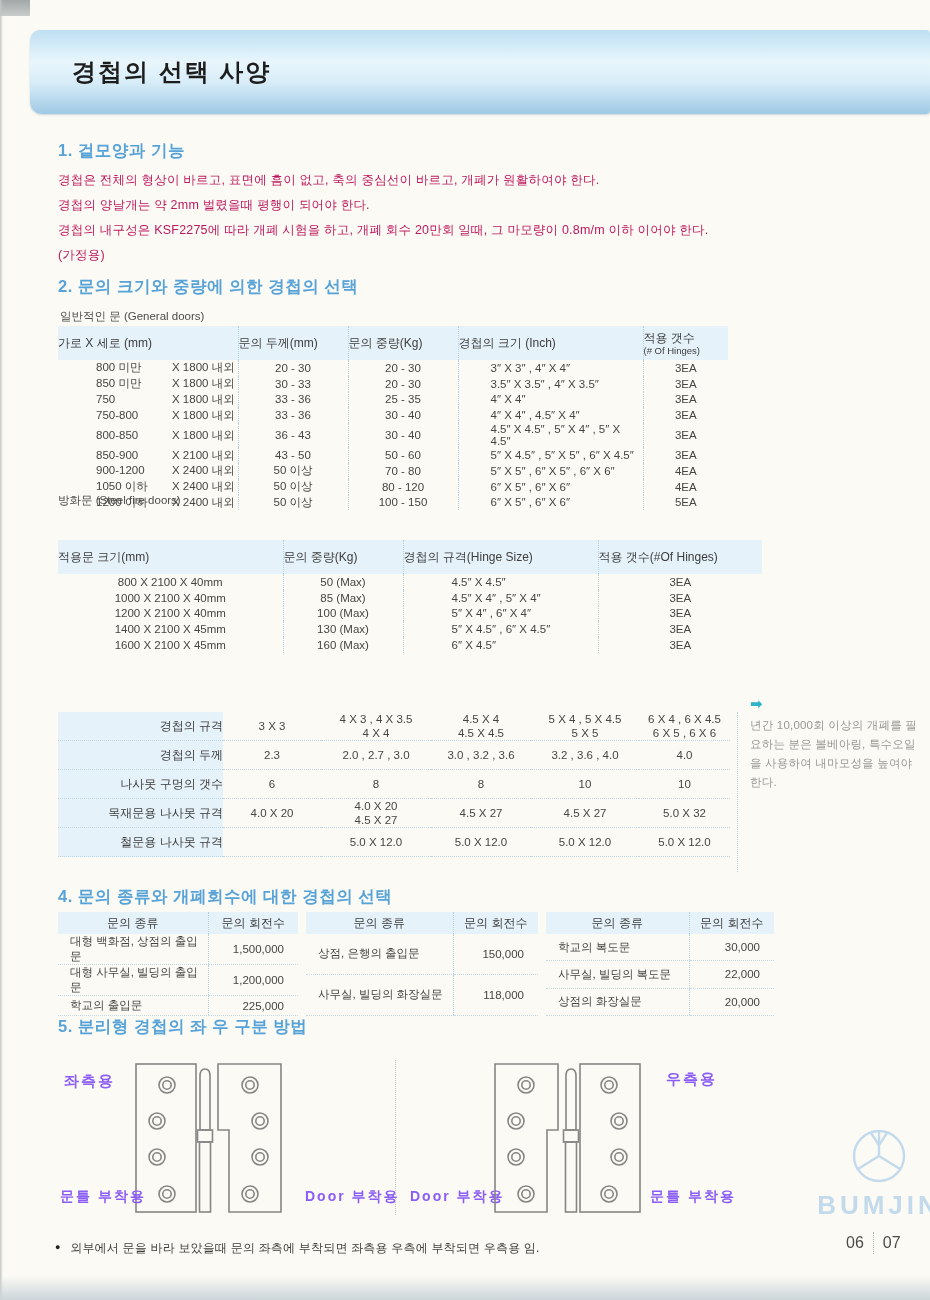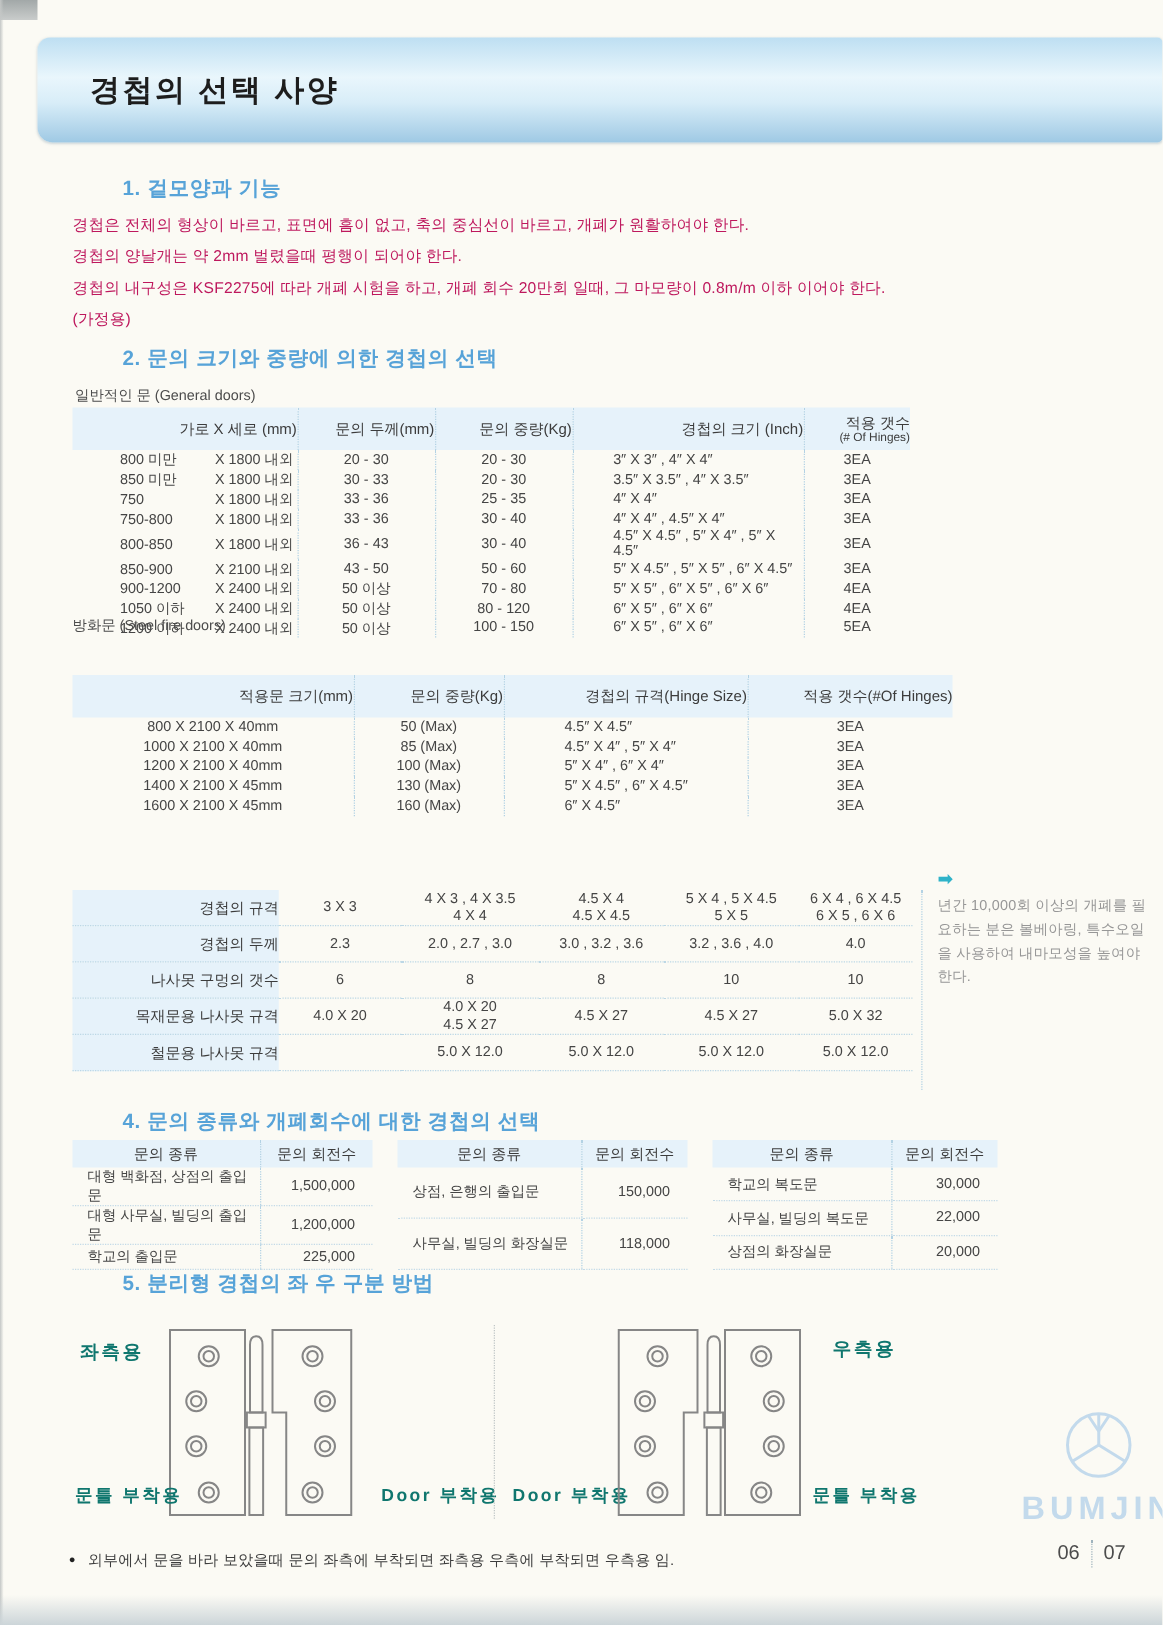--- a/index.html
+++ b/index.html
@@ -19,31 +19,31 @@
 
   .banner{position:absolute;top:30px;left:30px;right:0;height:84px;
     border-radius:10px 4px 4px 12px;
     background:linear-gradient(180deg,#bede f2,#e8f5fb 38%,#d8edf8 60%,#9fc9e4 100%);
     background:linear-gradient(180deg,#bedff2 0%,#e9f6fc 38%,#d8edf8 62%,#9fc9e4 100%);
     box-shadow:0 1px 2px rgba(120,150,170,.35);}
   .banner h1{margin:0;padding:26px 0 0 42px;font-size:24px;letter-spacing:2px;
     color:#1d1d1d;font-weight:bold;}
 
   .sec-head{position:absolute;font-size:16.5px;font-weight:bold;color:#57a3d8;
-    letter-spacing:.5px;white-space:nowrap;margin-left:40px;}
+    letter-spacing:.5px;white-space:nowrap;}
   .body-lines{position:absolute;font-size:12.5px;line-height:25px;color:#be185d;
     letter-spacing:.2px;white-space:nowrap;}
   .subtitle{position:absolute;font-size:11.5px;color:#4c4c4c;}
 
   table{border-collapse:collapse;table-layout:fixed;}
   th,td{font-weight:normal;padding:0;}
 
   
   .spec-table{position:absolute;font-size:11.5px;color:#454545;}
-  .spec-table thead th{background:#e6f2fa;height:34px;text-align:right;
+  .spec-table thead th{background:#e6f2fa;height:34px;text-align:left;
     font-size:12px;color:#3c3c3c;}
   .spec-table th+th,.spec-table td+td{border-left:1px dotted #b3d2e4;}
   .t1 tbody td{height:15.8px;text-align:center;}
   .t1 .c-size{text-align:left;}
   .t1 .dim1{display:inline-block;width:76px;padding-left:38px;}
   .t1 .c-hinge{text-align:left;padding-left:32px;}
   .hdr-sub{display:block;font-size:9.5px;margin-top:-2px;}
   .t2 tbody td{height:15.8px;text-align:center;}
   .t2 .c-hinge{text-align:left;padding-left:48px;}
 
@@ -53,31 +53,31 @@
   .t3 td{text-align:center;white-space:pre-line;line-height:14px;}
   .t3 tr>*{border-bottom:1px dotted #bcd7e5;height:28px;}
   .t3-divider{position:absolute;border-left:1px dotted #b3d2e4;}
 
   .side-note{position:absolute;width:176px;font-size:11.5px;line-height:19px;
     color:#979797;letter-spacing:.2px;}
   .side-note .arrow{display:block;color:#2fb3c9;font-size:15px;font-weight:bold;
     margin-bottom:3px;}
 
   
-  .t4-row{position:absolute;display:flex;gap:20px;}
+  .t4-row{position:absolute;display:flex;gap:8px;}
   .t4{font-size:11.5px;color:#454545;}
   .t4 thead th{background:#e6f2fa;height:22px;text-align:center;font-size:12px;color:#3c3c3c;}
   .t4 th+th,.t4 td+td{border-left:1px dotted #b3d2e4;}
   .t4 tbody td{height:19px;border-bottom:1px dotted #c3dae7;}
   .t4 .c-kind{text-align:left;padding-left:12px;}
   .t4 .c-num{text-align:right;padding-right:14px;}
 
   
   .diagram{position:absolute;}
-  .dg-label{position:absolute;font-size:15px;font-weight:bold;color:#0f766e;
+  .dg-label{position:absolute;font-size:15px;font-weight:bold;color:#8b5cf6;
     letter-spacing:2px;white-space:nowrap;}
   .dg-label.small{font-size:14px;}
   .dg-divider{position:absolute;border-left:1px dotted #c0c6c6;}
   .hinge-svg{position:absolute;}
   .mirror{transform:scaleX(-1);}
 
   .brand{position:absolute;text-align:center;color:#c3daec;}
   .brand .word{font-size:26px;font-weight:bold;letter-spacing:4px;margin-top:2px;}
 
   .footnote{position:absolute;font-size:12px;color:#3d3d3d;letter-spacing:.2px;}

